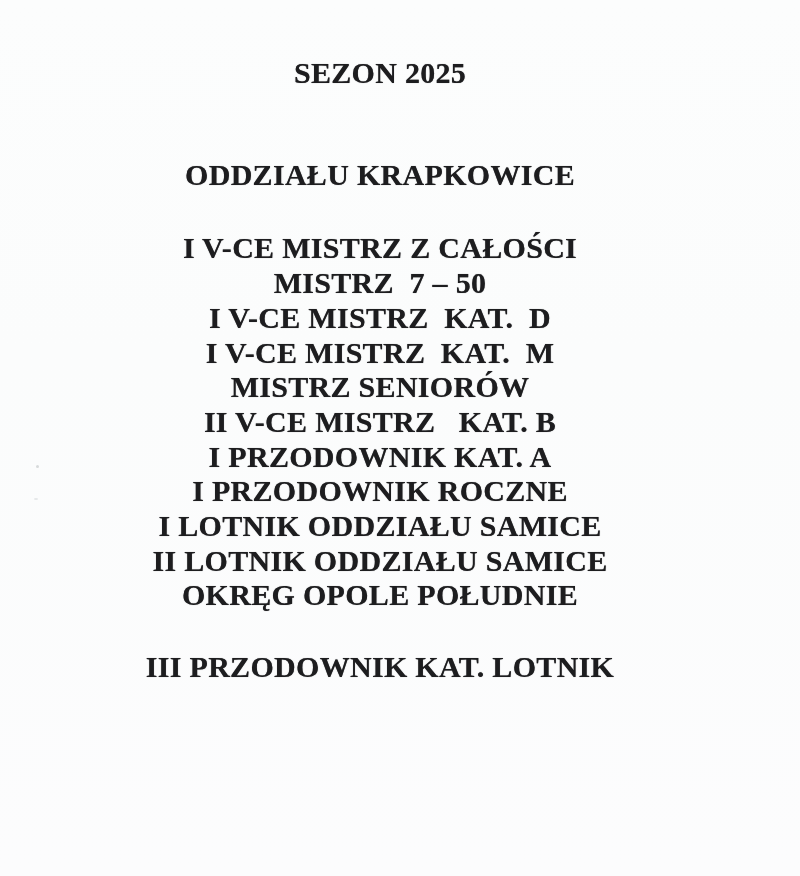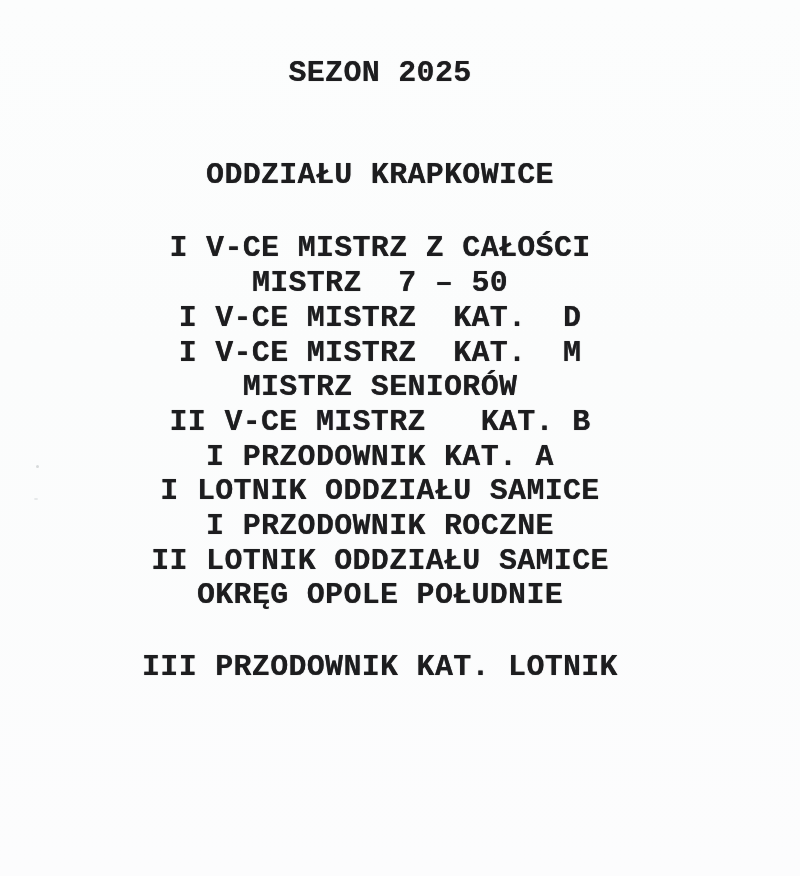--- a/index.html
+++ b/index.html
@@ -13,21 +13,21 @@
     background: #fdfdfd;
   }
   .scan-page {
     box-sizing: border-box;
     width: 800px;
     height: 876px;
     
     background:
       linear-gradient(180deg, #fcfdfd 0%, #fbfcfc 40%, #fcfcfd 100%);
     padding: 56px 40px 0 0; 
-    font-family: Liberation Mono, monospace;
+    font-family: Liberation Serif, serif;
     font-weight: 700;
     color: #1d1d1f;
     text-align: center;
   }
   .line {
     white-space: pre-wrap;
     font-size: 30px;
     line-height: 34.7px;
     letter-spacing: 0.3px;
     
@@ -71,22 +71,22 @@
     <h2 class="line section-heading heading-oddzial">ODDZIAŁU KRAPKOWICE</h2>
 
     <div class="award-list">
       <div class="line">I V-CE MISTRZ Z CAŁOŚCI</div>
       <div class="line">MISTRZ  7 – 50</div>
       <div class="line">I V-CE MISTRZ  KAT.  D</div>
       <div class="line">I V-CE MISTRZ  KAT.  M</div>
       <div class="line">MISTRZ SENIORÓW</div>
       <div class="line">II V-CE MISTRZ   KAT. B</div>
       <div class="line">I PRZODOWNIK KAT. A</div>
+      <div class="line">I PRZODOWNIK ROCZNE</div>
       <div class="line">I LOTNIK ODDZIAŁU SAMICE</div>
-      <div class="line">I PRZODOWNIK ROCZNE</div>
       <div class="line">II LOTNIK ODDZIAŁU SAMICE</div>
     </div>
 
     <h2 class="line section-heading heading-okreg">OKRĘG OPOLE POŁUDNIE</h2>
 
     <div class="award-list-okreg">
       <div class="line">III PRZODOWNIK KAT. LOTNIK</div>
     </div>
 
   </div>

